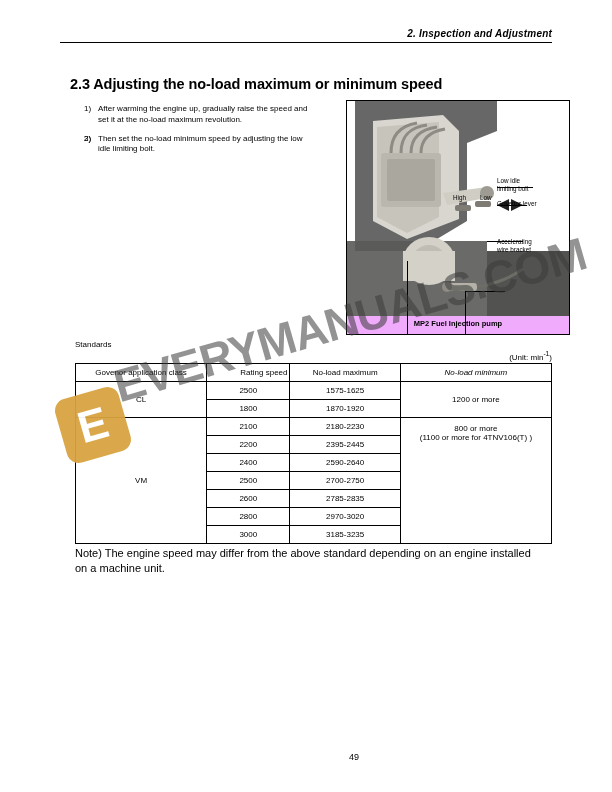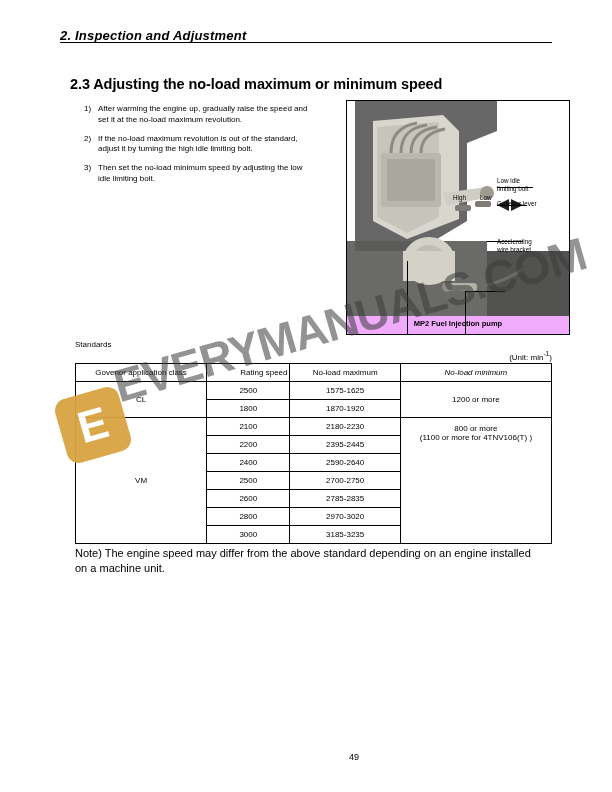--- a/index.html
+++ b/index.html
@@ -21,22 +21,22 @@
     width: 612px;
     height: 792px;
   }
 
   
   .header {
     position: absolute;
     left: 60px;
     top: 28px;
     width: 492px;
-    text-align: left;
-    font-size: 13px;
+    text-align: right;
+    font-size: 10px;
     font-style: italic;
     font-weight: bold;
     letter-spacing: 0.2px;
   }
   .header-rule {
     position: absolute;
     left: 60px;
     top: 42px;
     width: 492px;
     height: 1px;
@@ -216,21 +216,20 @@
 
   <div class="section-title">2.3 Adjusting the no-load maximum or minimum speed</div>
 
   <div class="steps">
     <div class="step">
       <span class="num">1)</span>
       <span>After warming the engine up, gradually raise the speed and set it at the no-load maximum revolution.</span>
     </div>
     <div class="step">
       <span class="num">2)</span>
-      <span>If the no-load maximum revolution is out of the standard, adjust it by turning the high idle limiting bolt.</span>
     </div>
     <div class="step">
       <span class="num">3)</span>
       <span>Then set the no-load minimum speed by adjusting the low idle limiting bolt.</span>
     </div>
   </div>
 
   <div class="figure-box">
 
     <svg class="eng" style="left:0;top:0;" width="222" height="215" viewBox="0 0 222 215">

